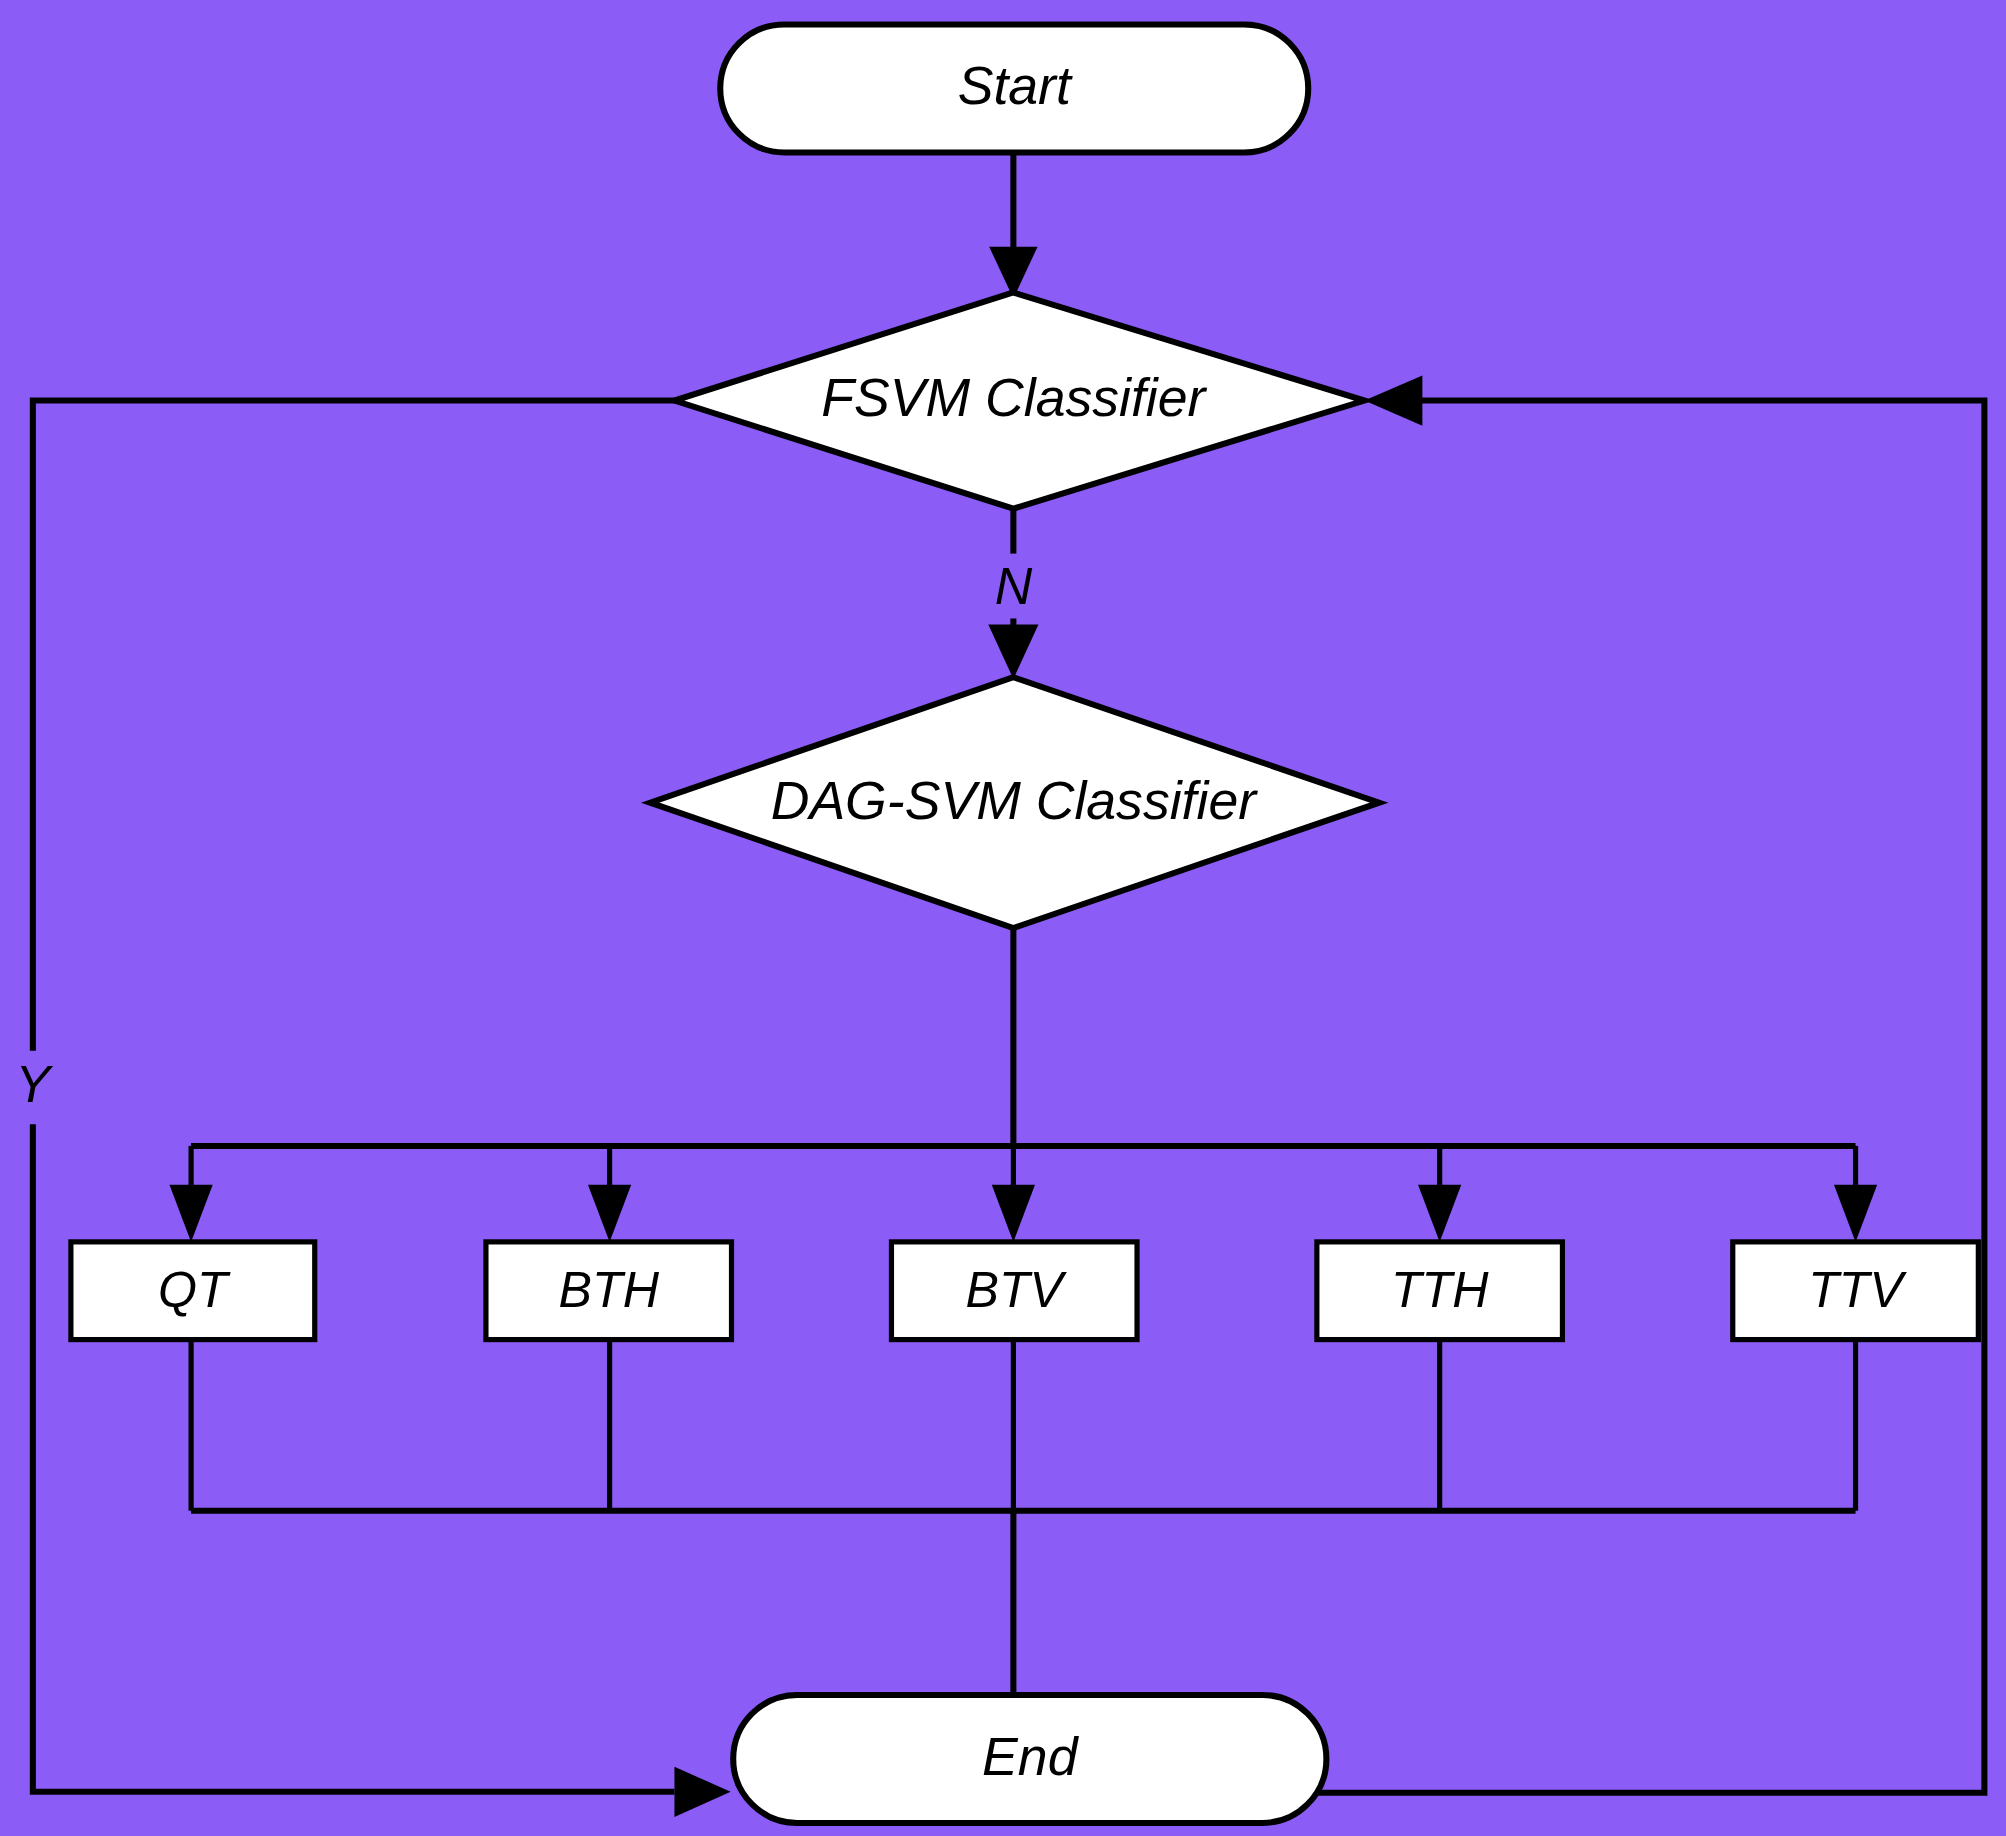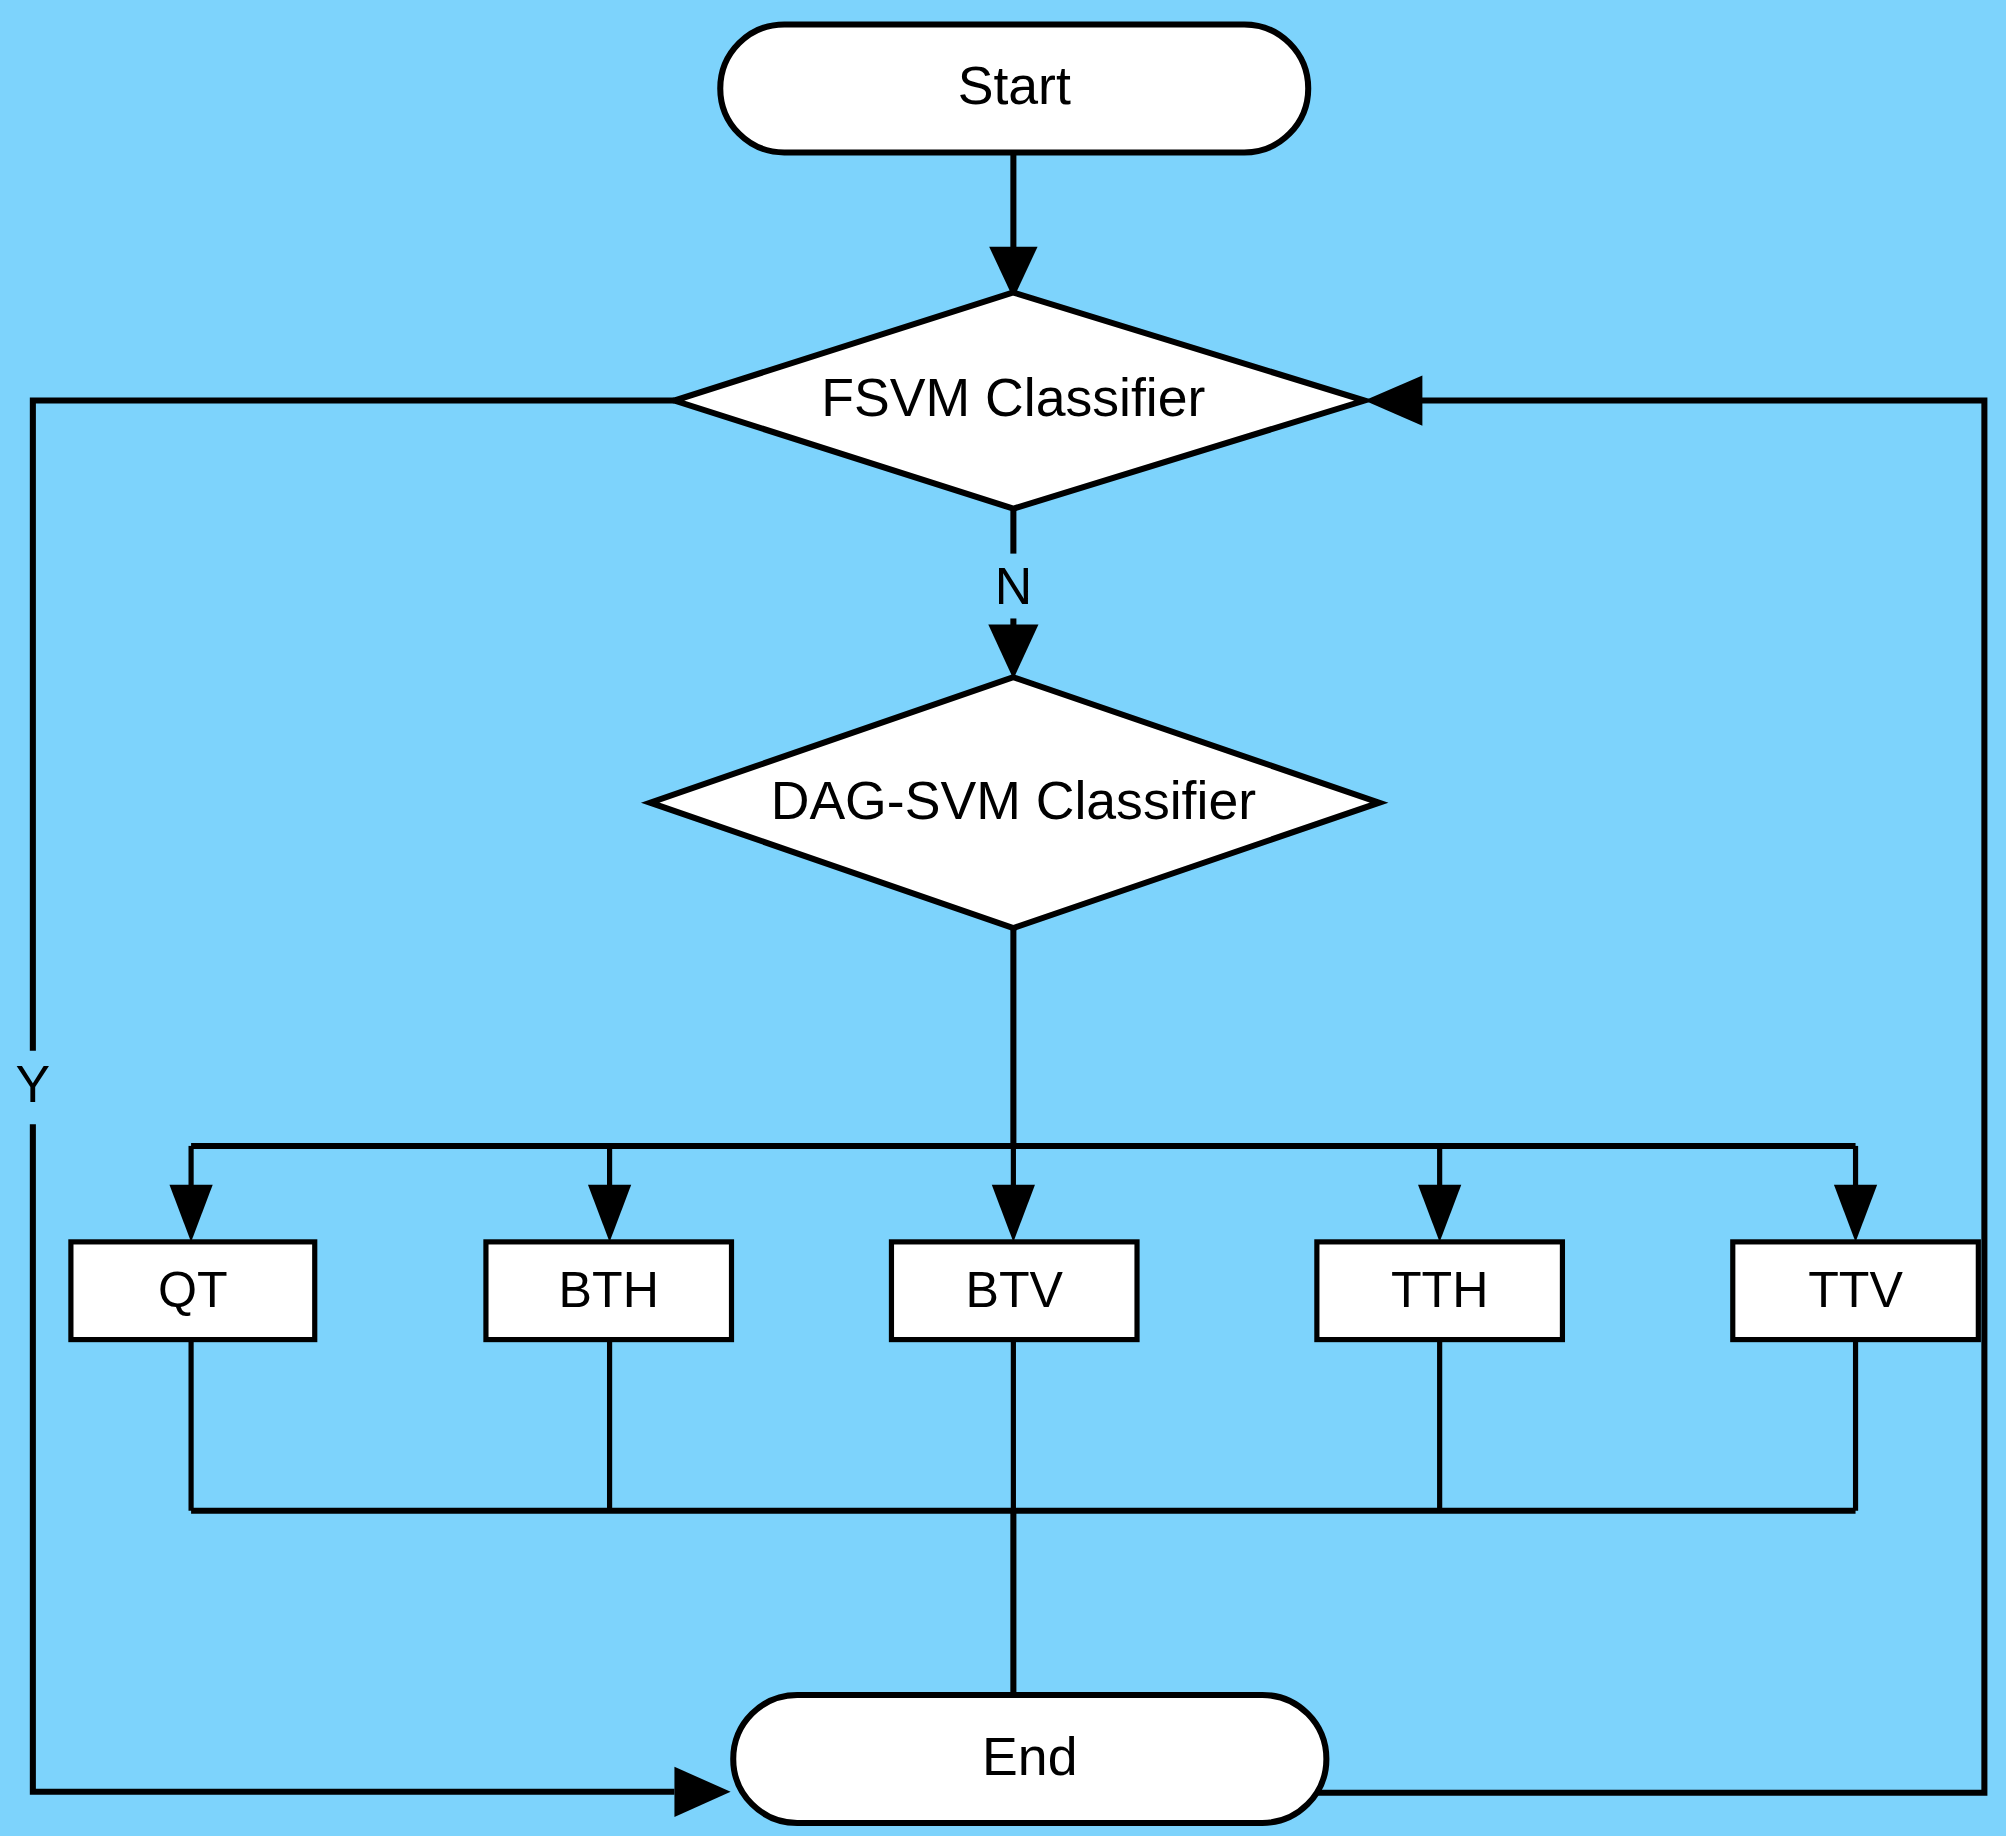--- a/index.html
+++ b/index.html
@@ -10,21 +10,22 @@
   body {
     width: 2006px;
     height: 1837px;
     font-family: "Liberation Sans", sans-serif;
     overflow: hidden;
   }
   #flowchart-root {
     position: relative;
     width: 2006px;
     height: 1837px;
-    background: #7dd3fc;
+    background: #8b5cf6;
+    font-style: italic;
   }
   svg#flow-svg {
     display: block;
     width: 2006px;
     height: 1837px;
   }
   .node-shape {
     fill: #ffffff;
     stroke: #000000;
     stroke-width: 7;

